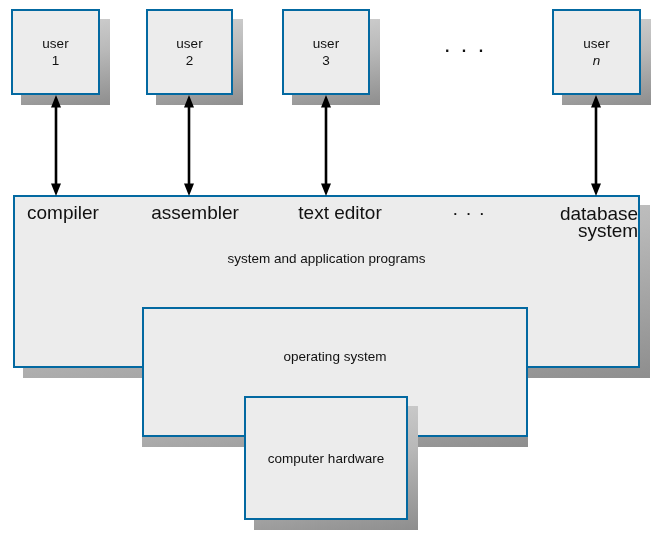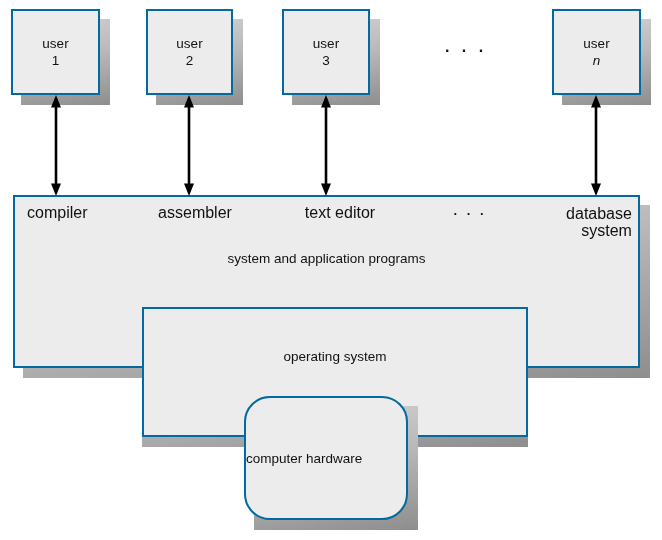--- a/index.html
+++ b/index.html
@@ -42,21 +42,21 @@
     left: 466px;
     top: 38px;
     transform: translateX(-50%);
     font-size: 16px;
     font-weight: bold;
     letter-spacing: 4px;
     white-space: nowrap;
   }
   .plabel {
     position: absolute;
-    font-size: 16px;
+    font-size: 19px;
     line-height: 16px;
     white-space: nowrap;
   }
   .centered { transform: translateX(-50%); }
   .dots-row {
     font-size: 13px;
     font-weight: bold;
     letter-spacing: 3px;
   }
   .db-label {
@@ -76,24 +76,23 @@
     position: absolute;
     left: 50%;
     top: 40px;
     transform: translateX(-50%);
     font-size: 13.5px;
     white-space: nowrap;
   }
   .hw-box {
     display: flex;
     align-items: center;
-    justify-content: flex-start;
+    justify-content: center;
     text-align: center;
     font-size: 13.5px;
-    border-radius: 26px;
   }
   svg.arrows {
     position: absolute;
     left: 0;
     top: 0;
     z-index: 30;
     pointer-events: none;
   }
 </style>
 </head>

